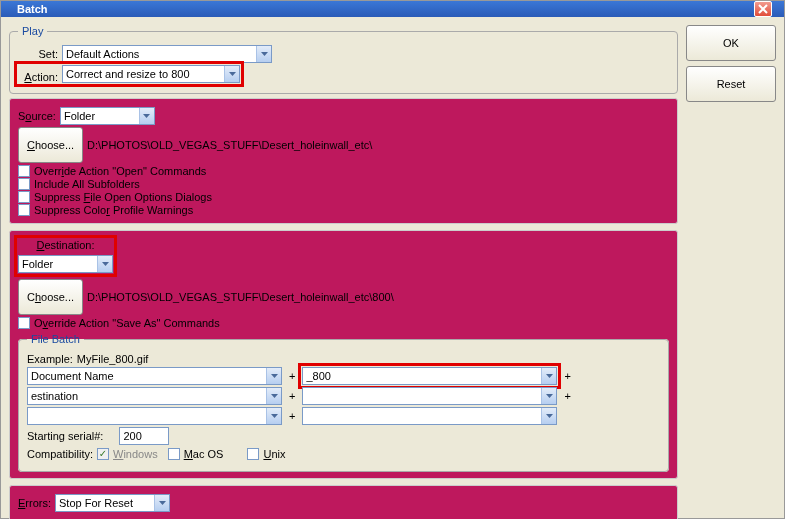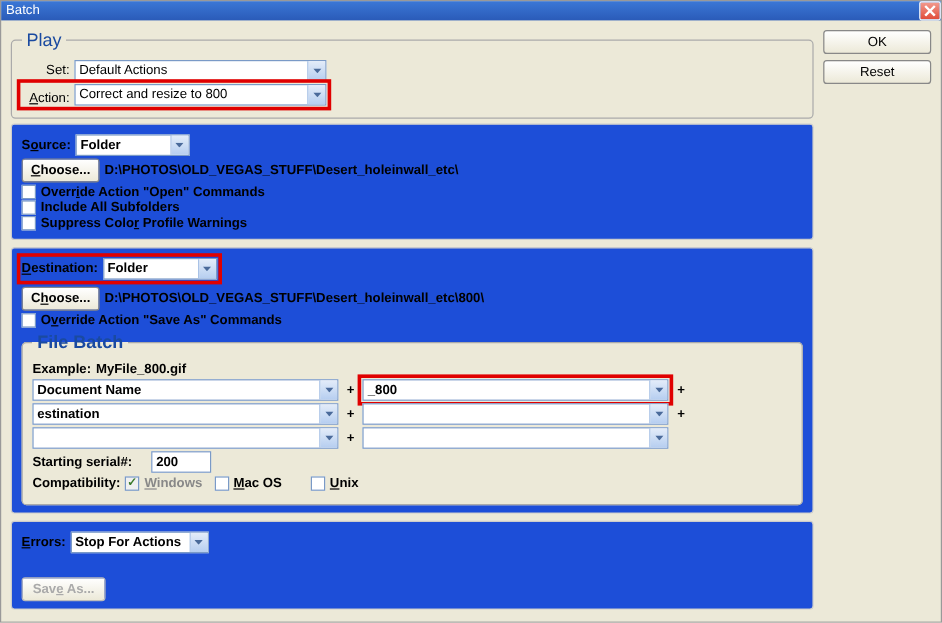--- a/index.html
+++ b/index.html
@@ -19,22 +19,22 @@
   display: flex;
   flex-direction: column;
 }
 .titlebar {
   height: 22px;
   background: linear-gradient(to bottom, #3b77d6, #2a5bb8);
   color: #fff;
   display: flex;
   align-items: center;
   justify-content: space-between;
-  padding: 0 0;
-  font-weight: normal;
+  padding: 0 12px;
+  font-weight: bold;
 }
 .titlebar .title { padding-left: 4px; }
 .close-btn {
   width: 18px;
   height: 16px;
   background: linear-gradient(to bottom, #f29b8f, #e14d3a);
   border: 1px solid #fff;
   border-radius: 2px;
   display: flex;
   align-items: center;
@@ -53,33 +53,33 @@
 .side-col { width: 90px; display: flex; flex-direction: column; gap: 5px; }
 
 .btn {
   background: linear-gradient(to bottom, #fff, #ece9d8);
   border: 1px solid #888;
   border-radius: 3px;
   padding: 2px 6px;
   font: inherit;
   cursor: pointer;
   text-align: center;
-  height: 20px;
+  height: 36px;
 }
 
 fieldset {
   border: 1px solid #aaa;
   border-radius: 4px;
   padding: 6px 8px 8px 8px;
   background: #ece9d8;
 }
 legend {
   color: #1a4aa0;
   padding: 0 4px;
-  font-size: 15px;
+  font-size: 11px;
 }
 
 .row {
   display: flex;
   align-items: center;
   gap: 4px;
   margin: 2px 0;
 }
 .lbl {
   text-align: right;
@@ -137,23 +137,22 @@
   color: #3a7a2a;
   line-height: 1;
 }
 .check.disabled { color: #888; }
 .check.disabled .box { background: #f0f0f0; }
 
 .section {
   border: 1px solid #ccc;
   border-radius: 3px;
   padding: 6px 8px;
-  background: #1d4ed8;
+  background: #be185d;
   margin-bottom: 2px;
-  font-weight: bold;
 }
 
 .highlight-red {
   border: 3px solid #e00000;
   padding: 1px;
   margin: -4px;
 }
 
 .pathtext { color: #000; }
 
@@ -190,21 +189,21 @@
             <span class="sel-arrow">
                 <svg viewBox="0 0 7 4">
                   <path d="M0 0 L3.5 4 L7 0 Z" fill="#4a6a9a"></path>
                 </svg>
               </span>
           </div>
         </div>
         <div class="row">
           <div class="highlight-red" style="display:flex;align-items:flex-end;gap:4px;">
             <span class="lbl" style="width:40px"><u>A</u>ction:</span>
-            <div class="select" style="width:210px">
+            <div class="select" style="width:178px">
               <span class="sel-text">Correct and resize to 800</span>
               <span class="sel-arrow">
                   <svg viewBox="0 0 7 4">
                     <path d="M0 0 L3.5 4 L7 0 Z" fill="#4a6a9a"></path>
                   </svg>
                 </span>
             </div>
           </div>
         </div>
       </fieldset>
@@ -228,27 +227,31 @@
         <label class="check">
           <span class="box"></span>
           <span>Overr<u>i</u>de Action "Open" Commands</span>
         </label>
         <label class="check">
           <span class="box"></span>
           <span>Include All Subfolders</span>
         </label>
         <label class="check">
           <span class="box"></span>
+          <span>Suppress <u>F</u>ile Open Options Dialogs</span>
+        </label>
+        <label class="check">
+          <span class="box"></span>
           <span>Suppress Colo<u>r</u> Profile Warnings</span>
         </label>
       </div>
 
       <div class="section">
         <div class="row">
-          <div class="highlight-red" style="display:flex;align-items:center;gap:4px;">
+          <div class="highlight-red" style="display:flex;align-items:center;gap:4px;flex-direction:column;">
             <span class="lbl"><u>D</u>estination:</span>
             <div class="select" style="width:95px">
               <span class="sel-text">Folder</span>
               <span class="sel-arrow">
                   <svg viewBox="0 0 7 4">
                     <path d="M0 0 L3.5 4 L7 0 Z" fill="#4a6a9a"></path>
                   </svg>
                 </span>
             </div>
           </div>
@@ -350,21 +353,21 @@
               <span><u>U</u>nix</span>
             </label>
           </div>
         </fieldset>
       </div>
 
       <div class="section">
         <div class="row">
           <span class="lbl"><u>E</u>rrors:</span>
           <div class="select" style="width:115px">
-            <span class="sel-text">Stop For Actions</span>
+            <span class="sel-text">Stop For Reset</span>
             <span class="sel-arrow">
                 <svg viewBox="0 0 7 4">
                   <path d="M0 0 L3.5 4 L7 0 Z" fill="#4a6a9a"></path>
                 </svg>
               </span>
           </div>
         </div>
         <button class="btn disabled-btn" style="width:70px;margin-top:18px">Sav<u>e</u> As...</button>
       </div>
 

